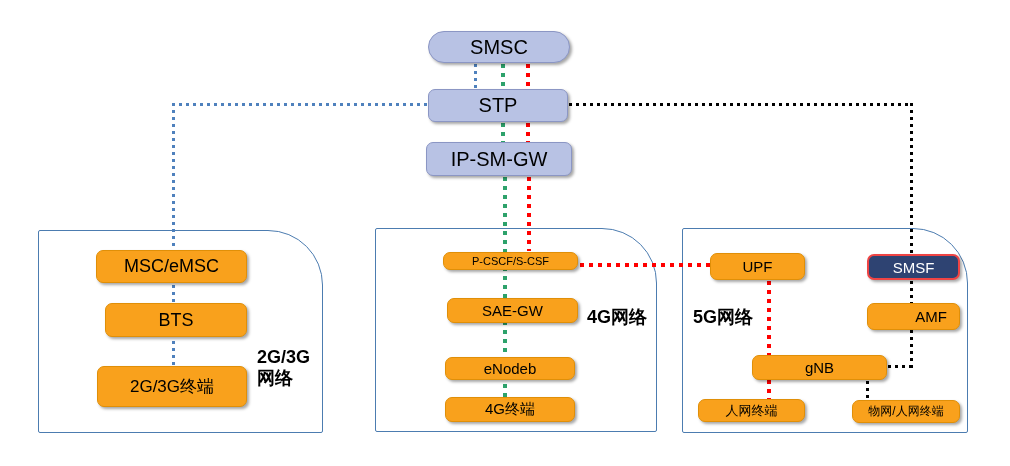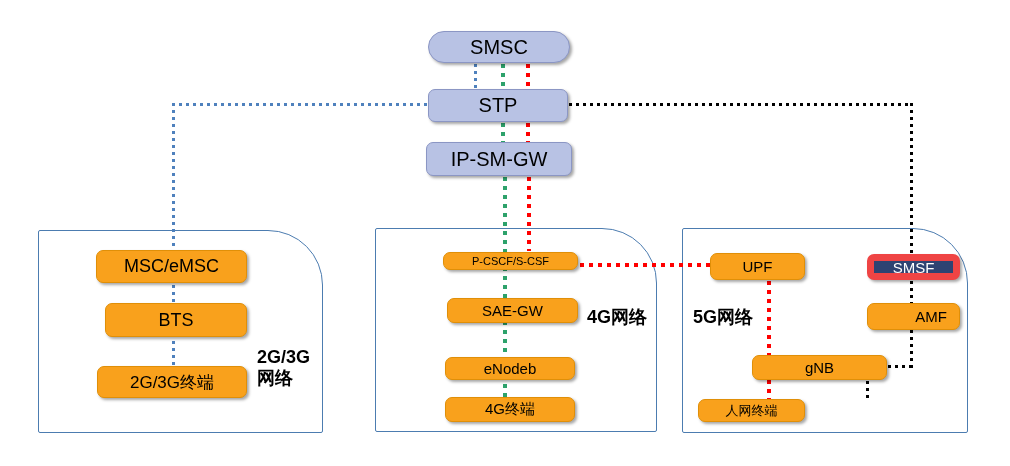--- a/index.html
+++ b/index.html
@@ -27,21 +27,21 @@
   }
   .pill{border-radius:17px;}
   .orange{
     background:#f9a11c;
     border:1px solid #e08f08;
     border-radius:7px;
     box-shadow:2px 2px 3px rgba(0,0,0,.35);
   }
   .navy{
     background:#2e4372;
-    border:7px solid #ef4444;
+    border:2px solid #ef4444;
     border-radius:7px;
     box-shadow:2px 2px 3px rgba(0,0,0,.35);
     color:#ffffff;
   }
   .group{
     position:absolute;
     border:1.5px solid #4c7cb0;
     border-radius:2px 55px 2px 2px;
     background:#ffffff;
     z-index:1;
@@ -106,21 +106,21 @@
   <div class="node core" style="left:426px;top:142px;width:146px;height:34px;">
     <span>IP-SM-GW</span>
   </div>
 
   <div class="node orange" style="left:96px;top:250px;width:151px;height:33px;font-size:18px;">
     <span>MSC/eMSC</span>
   </div>
   <div class="node orange" style="left:105px;top:303px;width:142px;height:34px;font-size:18px;">
     <span>BTS</span>
   </div>
-  <div class="node orange" style="left:97px;top:366px;width:150px;height:32px;font-size:17px;">
+  <div class="node orange" style="left:97px;top:366px;width:150px;height:41px;font-size:17px;">
     <span>2G/3G终端</span>
   </div>
   <div class="glabel" style="left:257px;top:299px;margin-top:48px;">
     <div>2G/3G</div>
     <div>网络</div>
   </div>
 
   <div class="node orange" style="left:443px;top:252px;width:135px;height:18px;font-size:11px;">
     <span>P-CSCF/S-CSF</span>
   </div>
@@ -145,17 +145,20 @@
   </div>
   <div class="node orange" style="left:867px;top:303px;width:93px;height:27px;font-size:15px;padding-left:35px;">
     <span>AMF</span>
   </div>
   <div class="node orange" style="left:752px;top:355px;width:135px;height:25px;font-size:15px;">
     <span>gNB</span>
   </div>
   <div class="node orange" style="left:698px;top:399px;width:107px;height:23px;font-size:13px;">
     <span>人网终端</span>
   </div>
+  <div class="node orange" style="left:852px;top:400px;width:108px;height:23px;font-size:12px;">
+    <span>物网/人网终端</span>
+  </div>
   <div class="glabel" style="left:693px;top:307px;">
     <div>5G网络</div>
   </div>
 
 </div>
 
 </body></html>

